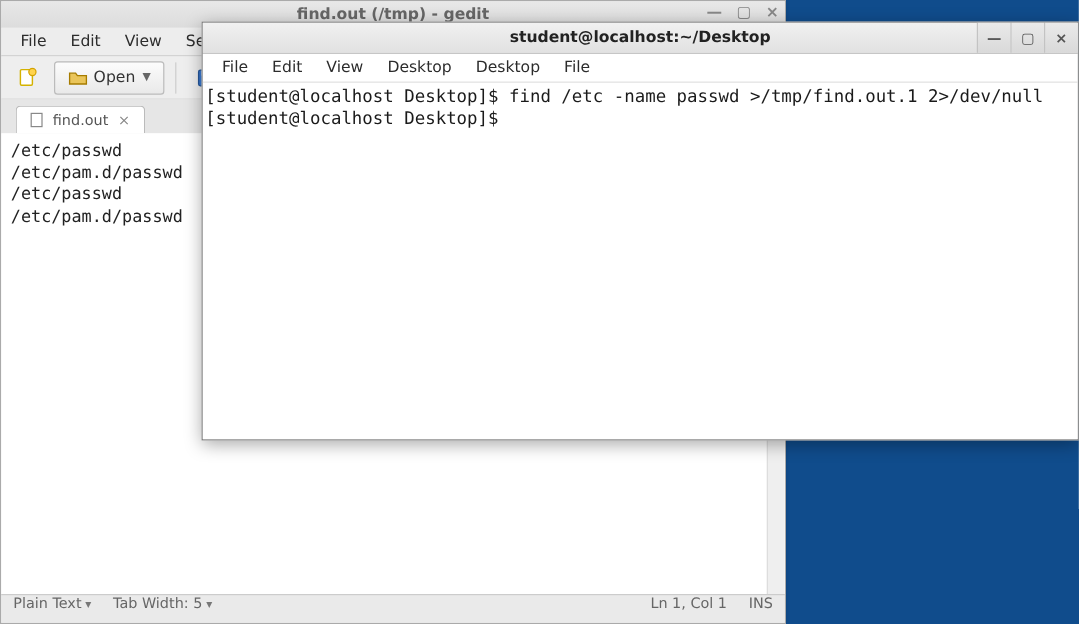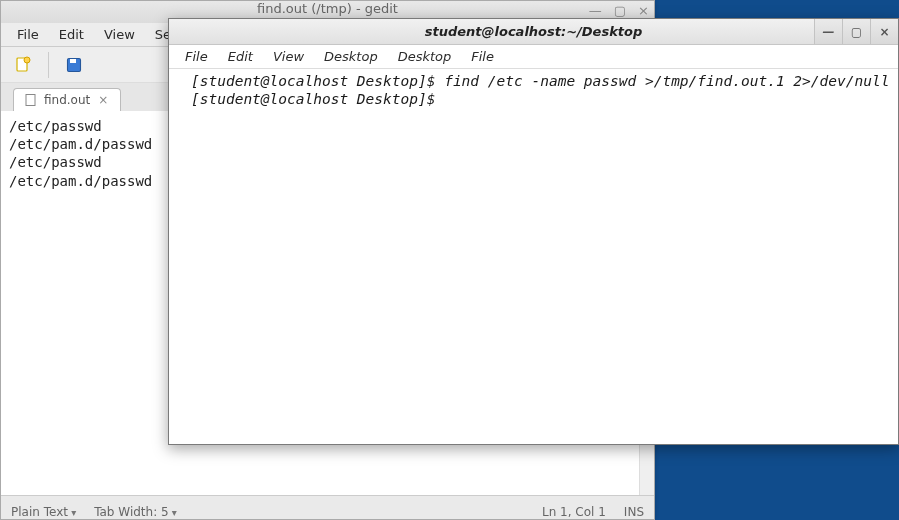--- a/index.html
+++ b/index.html
@@ -18,22 +18,22 @@
       left: 0; top: 0;
       width: 655px; height: 520px;
       background: #ededed;
       border: 1px solid #aaa;
       display: flex; flex-direction: column;
       box-shadow: 0 0 4px rgba(0,0,0,.2);
     }
     .gedit-titlebar {
       height: 22px;
       background: linear-gradient(#e8e8e8,#dcdcdc);
-      display: flex; justify-content: center;
-      color: #666; font-size: 13px; font-weight: normal;
+      display: flex; align-items: center; justify-content: center;
+      color: #666; font-size: 13px; font-weight: bold;
       position: relative;
     }
     .gedit-titlebar .wincontrols {
       position: absolute; right: 5px; top: 2px;
       display: flex; gap: 12px; color: #888; font-size: 13px;
     }
     .gedit-menubar {
       height: 24px;
       display: flex; align-items: center;
       gap: 0; padding: 0 6px;
@@ -95,36 +95,36 @@
     }
     .gedit-scroll {
       width: 15px;
       background: #efefef;
       border-left: 1px solid #ddd;
     }
     .gedit-status {
       height: 24px;
       background: #eaeaea;
       border-top: 1px solid #ccc;
-      display: flex; align-items: flex-end;
+      display: flex; align-items: flex-start;
       color: #666; font-size: 12px;
       padding: 0 10px; gap: 18px;
     }
     .gedit-status .spacer { flex:1; }
     .gedit-status .dd::after { content:" ▾"; color:#777; font-size:10px; }
 
     
     .term {
       position: absolute;
       left: 168px; top: 18px;
-      width: 731px; height: 427px;
+      width: 731px; height: 349px;
       background: #fff;
       border: 1px solid #7a7a7a;
       box-shadow: 0 4px 14px rgba(0,0,0,.35);
-      display: flex; flex-direction: column; font-style: italic;
+      display: flex; flex-direction: column;
     }
     .term-titlebar {
       height: 26px;
       background: linear-gradient(#f1f1f1,#e1e1e1);
       border-bottom: 1px solid #c6c6c6;
       display: flex; align-items: center; justify-content: center;
       position: relative;
       color: #222; font-weight: bold; font-size: 13px;
     }
     .term-titlebar .wcontrols {
@@ -143,21 +143,21 @@
       display: flex; align-items: center;
       padding: 0 6px;
       background: #fff;
       border-bottom: 1px solid #ddd;
     }
     .term-menubar .mi { padding: 3px 10px; color: #2c2c2c; cursor: default; }
 
     .term-body {
       flex: 1;
       background: #fff;
-      padding: 4px 22px;
+      padding: 4px 2px;
       font-family: "DejaVu Sans Mono","Liberation Mono",monospace;
       font-size: 14.5px;
       color: #1a1a1a;
       white-space: pre;
       line-height: 1.22;
       overflow: hidden;
     }
 
     
     .sv-new { fill:#fff; stroke:#d4b200; }
@@ -186,20 +186,27 @@
     <span class="mi">Sea</span>
   </div>
 
   <div class="gedit-toolbar">
     <span class="tb-btn">
       <svg class="icon" viewBox="0 0 18 18">
         <rect x="3" y="2" width="10" height="13" rx="1" class="sv-new" stroke-width="1.2"></rect>
         <circle cx="13" cy="4" r="3" fill="#ffd34d" stroke="#d4a200" stroke-width="1"></circle>
       </svg>
     </span>
+    <span class="tb-btn framed">
+      <svg class="icon" viewBox="0 0 18 18">
+        <path d="M2 5h5l1.5 2H16v7H2z" class="sv-folder" stroke-width="1.1"></path>
+      </svg>
+      <span>Open</span>
+      <span class="caret">▼</span>
+    </span>
     <span class="sep"></span>
     <span class="tb-btn">
       <svg class="icon" viewBox="0 0 18 18">
         <rect x="2.5" y="2.5" width="13" height="13" rx="1.5" class="sv-floppy" stroke-width="1.1"></rect>
         <rect x="5" y="3" width="6" height="4" fill="#fff"></rect>
       </svg>
     </span>
   </div>
 
   <div class="gedit-tabbar">

